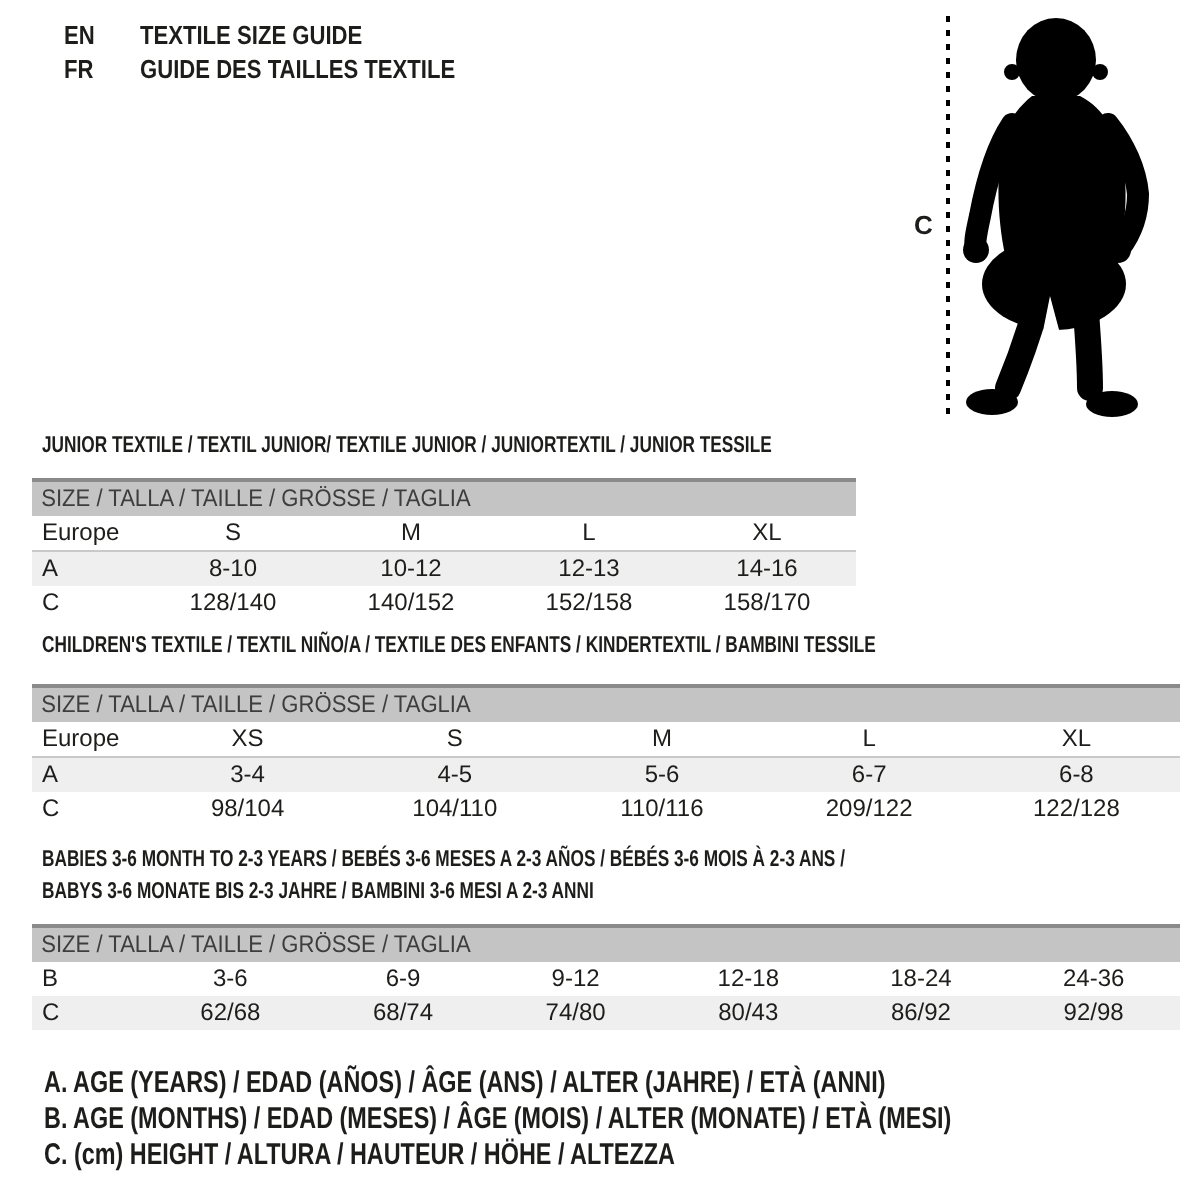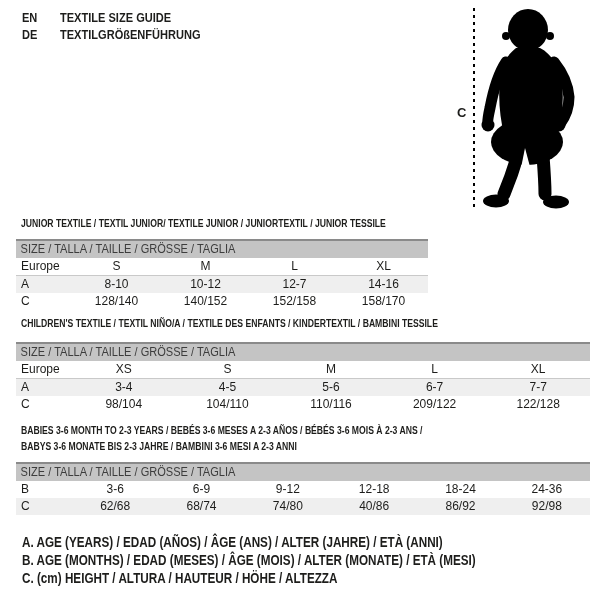--- a/index.html
+++ b/index.html
@@ -15,21 +15,21 @@
   html,body{margin:0;padding:0;}
   body{
     width:600px;height:600px;position:relative;overflow:hidden;
     background:#ffffff;color:var(--text);
     font-family:"Liberation Sans", sans-serif;
     -webkit-font-smoothing:antialiased;
   }
 
   
   .lang-list{position:absolute;left:22px;top:9px;}
-  .lang-row{height:17.2px;line-height:17.2px;font-weight:bold;font-size:13px;white-space:nowrap;}
+  .lang-row{height:17.2px;line-height:17.2px;font-weight:bold;font-size:13px;white-space:nowrap;margin-left:10px;}
   .lang-code{display:inline-block;width:38px;transform:scaleX(.85);transform-origin:0 50%;}
   .lang-title{display:inline-block;transform:scaleX(.85);transform-origin:0 50%;}
 
   
   .figure-svg{position:absolute;left:448px;top:6px;color:var(--silhouette);}
   .c-label{position:absolute;left:457px;top:105px;font-weight:bold;font-size:13px;}
 
   
   .sec-title{
     position:absolute;font-weight:bold;font-size:11.5px;line-height:13px;
@@ -66,21 +66,21 @@
   
   .footnotes{position:absolute;left:22px;top:533px;}
   .footnote{height:18.2px;line-height:18.2px;font-weight:bold;font-size:15px;white-space:nowrap;}
   .cond78{display:inline-block;transform:scaleX(.78);transform-origin:0 50%;}
 </style>
 </head>
 <body>
 
 <div class="lang-list">
     <div class="lang-row"><span class="lang-code">EN</span><span class="lang-title">TEXTILE SIZE GUIDE</span></div>
-    <div class="lang-row"><span class="lang-code">DE</span><span class="lang-title">TEXTILGRÖßENFÜHRUNG</span></div>
+    <div class="lang-row"><span class="lang-code">FR</span><span class="lang-title">GUIDE DES TAILLES TEXTILE</span></div>
   </div>
 
 <svg class="figure-svg" width="150" height="206" viewBox="0 0 150 206" aria-hidden="true">
 
   <line x1="26" y1="2" x2="26" y2="202" stroke="currentColor" stroke-width="2" stroke-dasharray="3 4"></line>
   <g fill="currentColor">
     <ellipse cx="80" cy="24" rx="20" ry="21"></ellipse>
     <circle cx="58" cy="30" r="4"></circle>
     <circle cx="102" cy="30" r="4"></circle>
     <path d="M68 42 C58 50 53 60 52 74 C50 93 52 112 56 128 L110 128 C114 112 116 94 114 78 C112 62 104 48 92 42 Z"></path>
@@ -116,21 +116,21 @@
         <td class="lbl">Europe</td>
         <td class="val">S</td>
         <td class="val">M</td>
         <td class="val">L</td>
         <td class="val">XL</td>
       </tr>
       <tr class="shaded ">
         <td class="lbl">A</td>
         <td class="val">8-10</td>
         <td class="val">10-12</td>
-        <td class="val">12-7</td>
+        <td class="val">12-13</td>
         <td class="val">14-16</td>
       </tr>
       <tr>
         <td class="lbl">C</td>
         <td class="val">128/140</td>
         <td class="val">140/152</td>
         <td class="val">152/158</td>
         <td class="val">158/170</td>
       </tr>
     </tbody>
@@ -157,21 +157,21 @@
         <td class="val">M</td>
         <td class="val">L</td>
         <td class="val">XL</td>
       </tr>
       <tr class="shaded ">
         <td class="lbl">A</td>
         <td class="val">3-4</td>
         <td class="val">4-5</td>
         <td class="val">5-6</td>
         <td class="val">6-7</td>
-        <td class="val">7-7</td>
+        <td class="val">6-8</td>
       </tr>
       <tr>
         <td class="lbl">C</td>
         <td class="val">98/104</td>
         <td class="val">104/110</td>
         <td class="val">110/116</td>
         <td class="val">209/122</td>
         <td class="val">122/128</td>
       </tr>
     </tbody>
@@ -200,21 +200,21 @@
         <td class="val">9-12</td>
         <td class="val">12-18</td>
         <td class="val">18-24</td>
         <td class="val">24-36</td>
       </tr>
       <tr class="shaded ">
         <td class="lbl">C</td>
         <td class="val">62/68</td>
         <td class="val">68/74</td>
         <td class="val">74/80</td>
-        <td class="val">40/86</td>
+        <td class="val">80/43</td>
         <td class="val">86/92</td>
         <td class="val">92/98</td>
       </tr>
     </tbody>
   </table>
 
 <div class="footnotes">
     <div class="footnote"><span class="cond78">A. AGE (YEARS) / EDAD (AÑOS) / ÂGE (ANS) / ALTER (JAHRE) / ETÀ (ANNI)</span></div>
     <div class="footnote"><span class="cond78">B. AGE (MONTHS) / EDAD (MESES) / ÂGE (MOIS) / ALTER (MONATE) / ETÀ (MESI)</span></div>
     <div class="footnote"><span class="cond78">C. (cm) HEIGHT / ALTURA / HAUTEUR / HÖHE / ALTEZZA</span></div>

